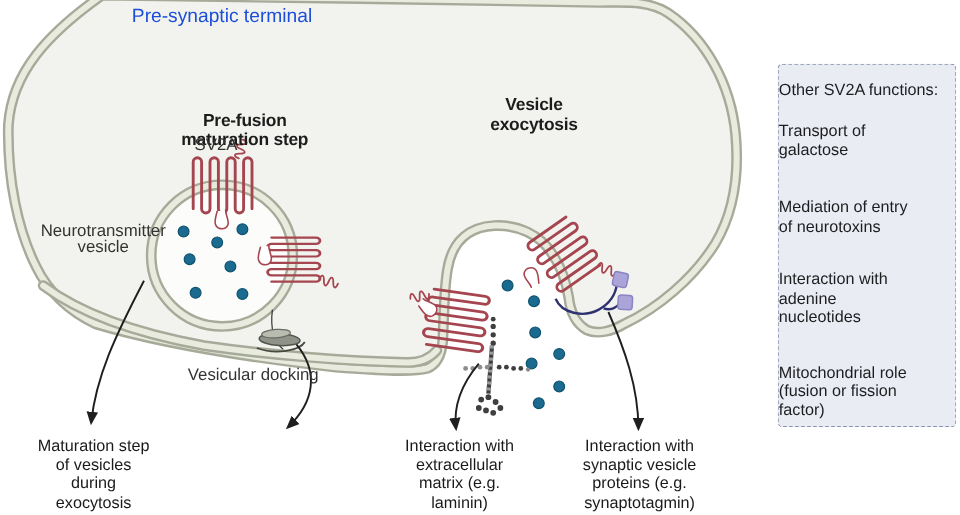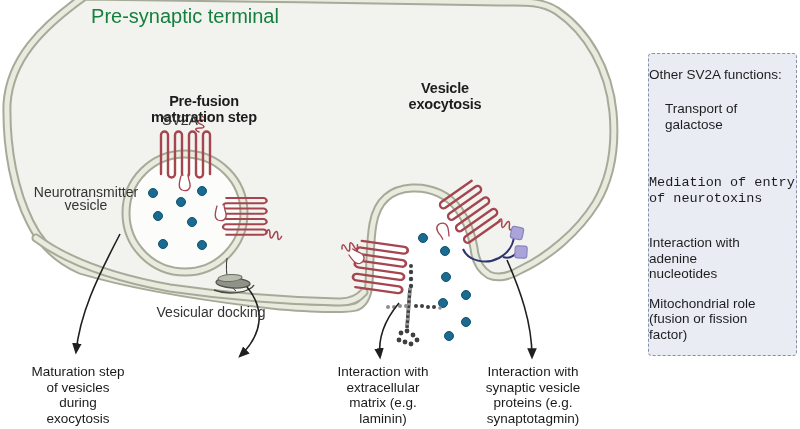--- a/index.html
+++ b/index.html
@@ -1,30 +1,30 @@
 <!DOCTYPE html>
 <html><head>
 <meta charset="utf-8">
 <style>
   html,body{margin:0;padding:0;background:#fff;}
   .diagram{position:relative;width:800px;height:429px;background:#ffffff;overflow:hidden;
            font-family:"Liberation Sans", sans-serif;}
   .diagram svg{position:absolute;left:0;top:0;}
   .lbl{position:absolute;transform:translateX(-50%);text-align:center;white-space:pre-line;
        color:#232323;}
-  .lbl-title{font-size:20px;color:#15803d;}
+  .lbl-title{font-size:16px;color:#1d4ed8;}
   .lbl-head{font-size:14.5px;font-weight:bold;line-height:16px;letter-spacing:-0.2px;color:#1c1c1c;}
   .lbl-small{font-size:14px;line-height:13px;color:#333;}
   .lbl-ann{font-size:13.5px;line-height:15.5px;color:#1a1a1a;}
   .panel{position:absolute;left:648px;top:53px;width:149px;height:303px;box-sizing:border-box;
          background:#e9edf3;border:1.6px dashed #8590ad;border-radius:4px;
          text-align:left;color:#1d1d1f;}
   .panel-title{margin-top:13px;font-size:13.5px;line-height:16px;}
   .panel-item{font-size:13.5px;line-height:15.5px;white-space:pre-line;}
-  .pi-1{margin-top:18px;padding-left:16px;} .pi-2{margin-top:43px;font-family:Liberation Mono, monospace;} .pi-3{margin-top:29px;} .pi-4{margin-top:14px;}
+  .pi-1{margin-top:18px;} .pi-2{margin-top:33px;} .pi-3{margin-top:29px;} .pi-4{margin-top:31px;}
 </style>
 </head>
 <body>
 
 <div class="diagram">
 
   <svg width="800" height="429" viewBox="0 0 800 429">
     <defs>
       <path id="comb" d="M0,46 L0,7 A3.5,3.5 0 0 1 7,7 L7,46 A3.5,3.5 0 0 0 14,46 L14,7 A3.5,3.5 0 0 1 21,7 L21,46 A3.5,3.5 0 0 0 28,46 L28,7 A3.5,3.5 0 0 1 35,7 L35,46 A3.5,3.5 0 0 0 42,46 L42,7 A3.5,3.5 0 0 1 49,7 L49,46"></path>
       <path id="squig" d="M0,0 C1,-5 3,-5 4,0 C5,5 7,5 8,0 C9,-5 11,-5 12,0 C13,5 15,5 16,0"></path>

